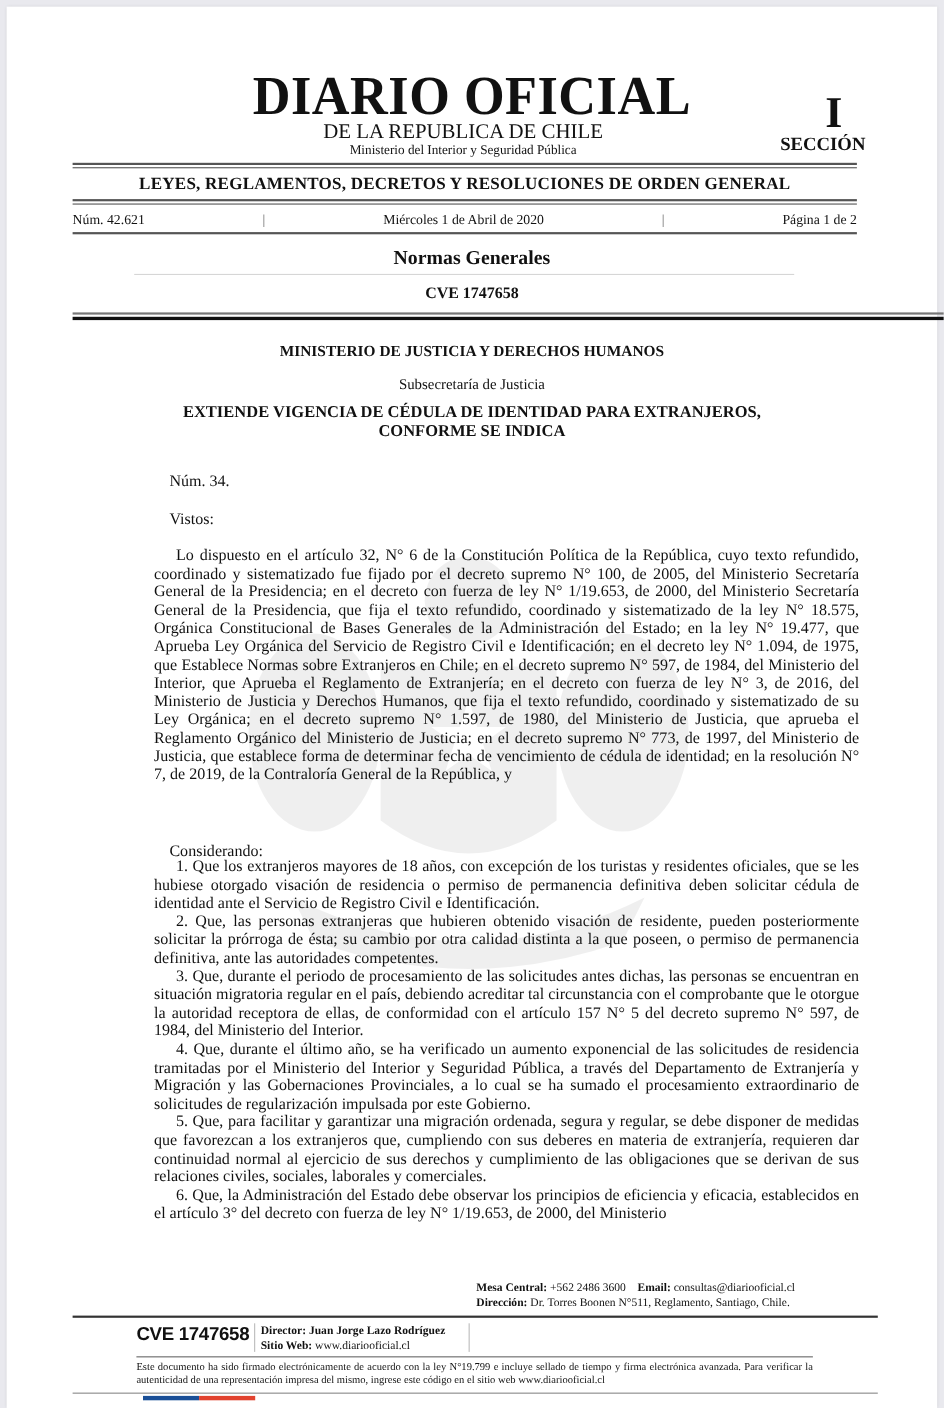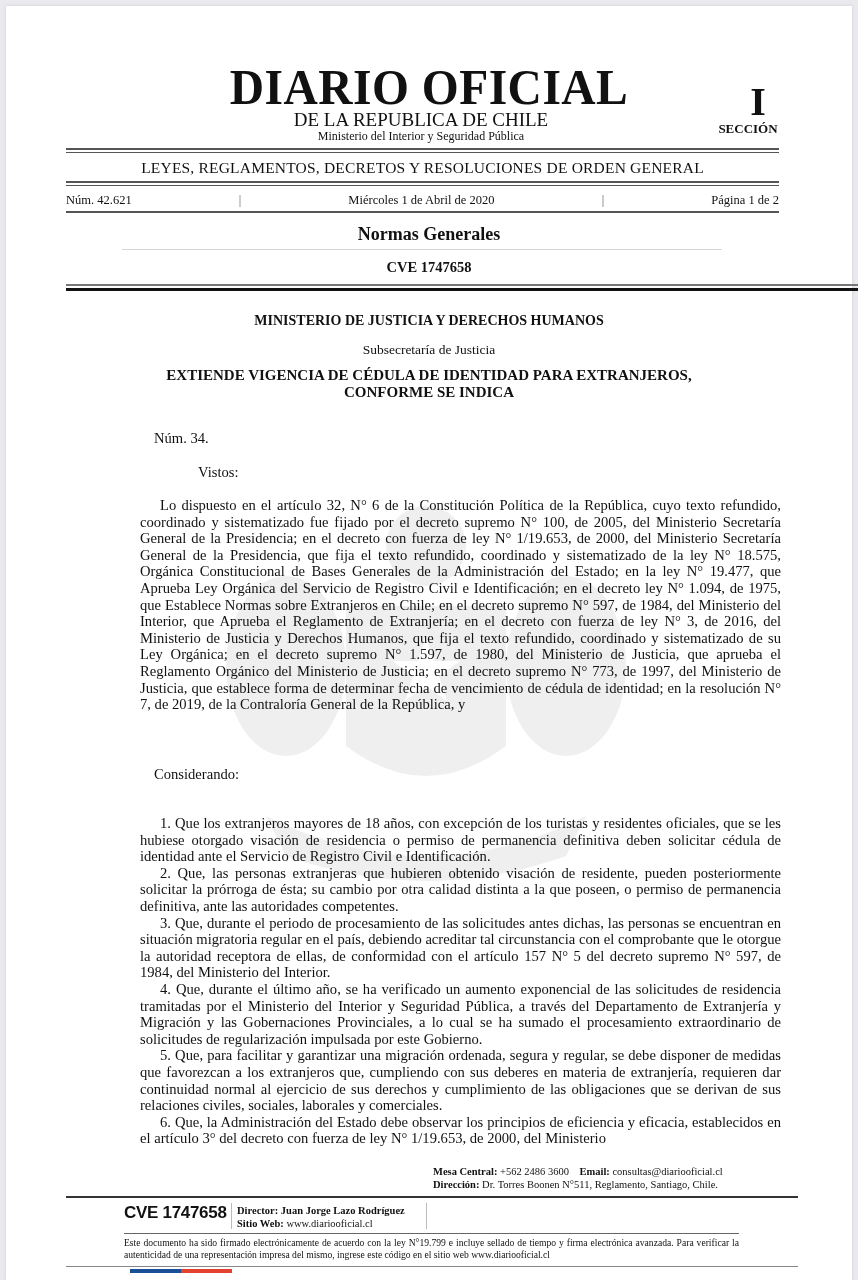--- a/index.html
+++ b/index.html
@@ -10,24 +10,24 @@
     background: #ffffff; box-shadow: 0 0 3px rgba(0,0,0,0.12);
   }
   .abs { position: absolute; }
   .center { text-align: center; }
 
   
   .title { left: 0; width: 846px; top: 56px; font-size: 50px; font-weight: bold; letter-spacing: 0.5px; transform: scaleX(0.95); transform-origin: center; line-height: 1; padding-left: 0; }
   .subtitle { left: 0; width: 830px; top: 104px; font-size: 19px; line-height: 1; }
   .ministry { left: 0; width: 830px; top: 124px; font-size: 12px; line-height: 1; }
   .section-num { left: 722px; top: 76px; width: 60px; font-size: 40px; font-weight: bold; line-height: 1; }
-  .section-lbl { left: 692px; top: 115px; width: 100px; font-size: 13px; font-weight: bold; }
+  .section-lbl { left: 692px; top: 115px; width: 100px; font-size: 17px; font-weight: bold; }
 
   .rule { left: 60px; width: 713px; background: #555; }
-  .laws { left: 60px; width: 713px; top: 153px; font-size: 15.5px; font-weight: normal; letter-spacing: 0.2px; }
+  .laws { left: 60px; width: 713px; top: 153px; font-size: 15.5px; font-weight: bold; letter-spacing: 0.2px; }
 
   .meta-row { left: 60px; width: 713px; top: 187px; font-size: 12.5px; display: flex; justify-content: space-between; }
   .meta-sep { color: #666; }
 
   .normas { left: 0; width: 846px; top: 218px; font-size: 18px; font-weight: bold; }
   .normas-rule { left: 116px; width: 600px; top: 243px; height: 1px; background: #d6d6d6; }
   .cve-head { left: 0; width: 846px; top: 253px; font-size: 14.5px; font-weight: bold; }
 
   .thick-rule-1 { left: 60px; width: 792px; top: 278px; height: 2px; background: #777; }
   .thick-rule-2 { left: 60px; width: 792px; top: 282px; height: 3px; background: #111; }
@@ -97,27 +97,27 @@
   <div class="abs thick-rule-2"></div>
 
   <div class="abs ministerio center">MINISTERIO DE JUSTICIA Y DERECHOS HUMANOS</div>
   <div class="abs subsec center">Subsecretaría de Justicia</div>
   <div class="abs decree-title center">
     <div>EXTIENDE VIGENCIA DE CÉDULA DE IDENTIDAD PARA EXTRANJEROS,</div>
     <div>CONFORME SE INDICA</div>
   </div>
 
   <div class="abs plain-line" style="top:424px;">Núm. 34.</div>
-  <div class="abs plain-line" style="top:458px;margin-left:44px;">Vistos:</div>
+  <div class="abs plain-line" style="top:458px;">Vistos:</div>
 
   <div class="abs body-text para-indent" style="top:491px;">Lo dispuesto en el artículo 32, N° 6 de la Constitución Política de la República, cuyo texto refundido, coordinado y sistematizado fue fijado por el decreto supremo N° 100, de 2005, del Ministerio Secretaría General de la Presidencia; en el decreto con fuerza de ley N° 1/19.653, de 2000, del Ministerio Secretaría General de la Presidencia, que fija el texto refundido, coordinado y sistematizado de la ley N° 18.575, Orgánica Constitucional de Bases Generales de la Administración del Estado; en la ley N° 19.477, que Aprueba Ley Orgánica del Servicio de Registro Civil e Identificación; en el decreto ley N° 1.094, de 1975, que Establece Normas sobre Extranjeros en Chile; en el decreto supremo N° 597, de 1984, del Ministerio del Interior, que Aprueba el Reglamento de Extranjería; en el decreto con fuerza de ley N° 3, de 2016, del Ministerio de Justicia y Derechos Humanos, que fija el texto refundido, coordinado y sistematizado de su Ley Orgánica; en el decreto supremo N° 1.597, de 1980, del Ministerio de Justicia, que aprueba el Reglamento Orgánico del Ministerio de Justicia; en el decreto supremo N° 773, de 1997, del Ministerio de Justicia, que establece forma de determinar fecha de vencimiento de cédula de identidad; en la resolución N° 7, de 2019, de la Contraloría General de la República, y</div>
 
   <div class="abs plain-line" style="top:760px;text-align:right;">Considerando:</div>
 
-  <div class="abs body-text" style="top:809px;font-family:Liberation Serif, serif;">
+  <div class="abs body-text" style="top:774px;font-family:Liberation Serif, serif;">
     <p class="para-indent">1. Que los extranjeros mayores de 18 años, con excepción de los turistas y residentes oficiales, que se les hubiese otorgado visación de residencia o permiso de permanencia definitiva deben solicitar cédula de identidad ante el Servicio de Registro Civil e Identificación.</p>
     <p class="para-indent">2. Que, las personas extranjeras que hubieren obtenido visación de residente, pueden posteriormente solicitar la prórroga de ésta; su cambio por otra calidad distinta a la que poseen, o permiso de permanencia definitiva, ante las autoridades competentes.</p>
     <p class="para-indent">3. Que, durante el periodo de procesamiento de las solicitudes antes dichas, las personas se encuentran en situación migratoria regular en el país, debiendo acreditar tal circunstancia con el comprobante que le otorgue la autoridad receptora de ellas, de conformidad con el artículo 157 N° 5 del decreto supremo N° 597, de 1984, del Ministerio del Interior.</p>
     <p class="para-indent">4. Que, durante el último año, se ha verificado un aumento exponencial de las solicitudes de residencia tramitadas por el Ministerio del Interior y Seguridad Pública, a través del Departamento de Extranjería y Migración y las Gobernaciones Provinciales, a lo cual se ha sumado el procesamiento extraordinario de solicitudes de regularización impulsada por este Gobierno.</p>
     <p class="para-indent">5. Que, para facilitar y garantizar una migración ordenada, segura y regular, se debe disponer de medidas que favorezcan a los extranjeros que, cumpliendo con sus deberes en materia de extranjería, requieren dar continuidad normal al ejercicio de sus derechos y cumplimiento de las obligaciones que se derivan de sus relaciones civiles, sociales, laborales y comerciales.</p>
     <p class="para-indent">6. Que, la Administración del Estado debe observar los principios de eficiencia y eficacia, establecidos en el artículo 3° del decreto con fuerza de ley N° 1/19.653, de 2000, del Ministerio</p>
   </div>
 
   <div class="abs foot-rule-top"></div>
   <div class="abs foot-cve">CVE 1747658</div>

